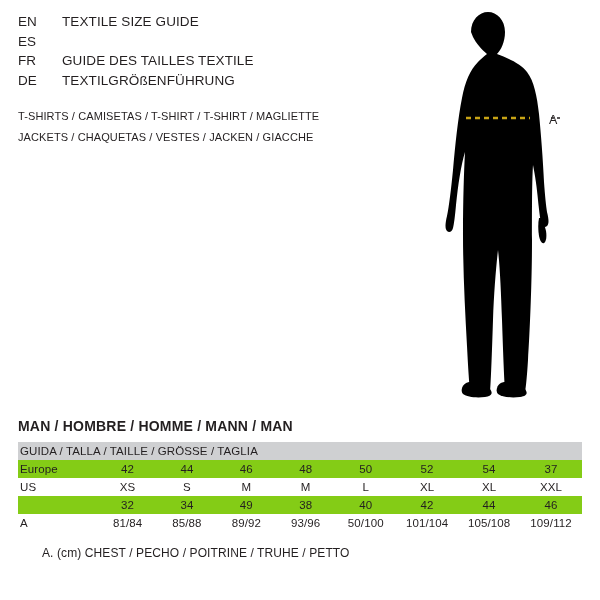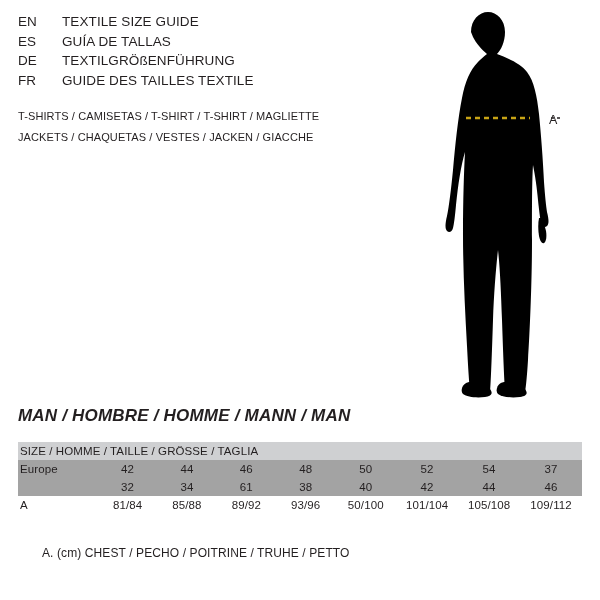--- a/index.html
+++ b/index.html
@@ -73,25 +73,24 @@
     top: 103px;
     font-size: 12.5px;
     color: #231f20;
     letter-spacing: 0.3px;
   }
 
   
   .man-heading {
     position: absolute;
     left: 18px;
-    top: 406px;
-    font-size: 17px;
+    top: 418px;
+    font-size: 14px;
     font-weight: bold;
     letter-spacing: 0.2px;
-    font-style: italic;
   }
 
   
   .size-table {
     position: absolute;
     left: 18px;
     top: 442px;
     width: 564px;
     border-collapse: collapse;
     font-size: 11.5px;
@@ -100,21 +99,21 @@
     padding: 0;
     height: 18px;
     vertical-align: middle;
     letter-spacing: 0.1px;
   }
   .size-table tr.head td {
     background: #cfd0d2;
     font-size: 11.5px;
   }
   .size-table tr.shade td {
-    background: #a3a3a3;
+    background: #84cc16;
     margin-top: 8px;
   }
   .size-table tr.plain td {
     background: #ffffff;
   }
   .col-label {
     width: 88px;
     padding-left: 2px !important;
   }
   .cell {
@@ -140,29 +139,28 @@
 
 <div class="page">
 
   <div class="lang-block">
     <div class="lang-row">
       <span class="lang-code">EN</span>
       <span class="lang-text">TEXTILE SIZE GUIDE</span>
     </div>
     <div class="lang-row">
       <span class="lang-code">ES</span>
-      <span class="lang-text">GUÍA DE TALLAS</span>
+    </div>
+    <div class="lang-row">
+      <span class="lang-code">FR</span>
+      <span class="lang-text">GUIDE DES TAILLES TEXTILE</span>
     </div>
     <div class="lang-row">
       <span class="lang-code">DE</span>
       <span class="lang-text">TEXTILGRÖßENFÜHRUNG</span>
-    </div>
-    <div class="lang-row">
-      <span class="lang-code">FR</span>
-      <span class="lang-text">GUIDE DES TAILLES TEXTILE</span>
     </div>
   </div>
 
   <div class="cat-block">
     <div class="cat-line">T-SHIRTS / CAMISETAS / T-SHIRT / T-SHIRT / MAGLIETTE</div>
     <div class="cat-line">JACKETS / CHAQUETAS / VESTES / JACKEN / GIACCHE</div>
   </div>
 
   <div class="figure-wrap">
     <svg width="185" height="400" viewBox="0 0 185 400">
@@ -226,38 +224,49 @@
       <line x1="143" y1="108" x2="152" y2="108" stroke="#231f20" stroke-width="1.5" stroke-dasharray="3,3"></line>
     </svg>
     <span class="label-a">A</span>
   </div>
 
   <div class="man-heading">MAN / HOMBRE / HOMME / MANN / MAN</div>
 
   <table class="size-table">
     <tbody>
       <tr class="head">
-        <td class="col-label" colspan="9">SIZE / HOMME / TAILLE / GRÖSSE / TAGLIA</td>
+        <td class="col-label" colspan="9">GUIDA / TALLA / TAILLE / GRÖSSE / TAGLIA</td>
       </tr>
       <tr class="shade">
         <td class="col-label">Europe</td>
         <td class="cell">42</td>
         <td class="cell">44</td>
         <td class="cell">46</td>
         <td class="cell">48</td>
         <td class="cell">50</td>
         <td class="cell">52</td>
         <td class="cell">54</td>
         <td class="cell">37</td>
       </tr>
+      <tr class="plain">
+        <td class="col-label">US</td>
+        <td class="cell">XS</td>
+        <td class="cell">S</td>
+        <td class="cell">M</td>
+        <td class="cell">M</td>
+        <td class="cell">L</td>
+        <td class="cell">XL</td>
+        <td class="cell">XL</td>
+        <td class="cell">XXL</td>
+      </tr>
       <tr class="shade">
         <td class="col-label"></td>
         <td class="cell">32</td>
         <td class="cell">34</td>
-        <td class="cell">61</td>
+        <td class="cell">49</td>
         <td class="cell">38</td>
         <td class="cell">40</td>
         <td class="cell">42</td>
         <td class="cell">44</td>
         <td class="cell">46</td>
       </tr>
       <tr class="plain">
         <td class="col-label">A</td>
         <td class="cell">81/84</td>
         <td class="cell">85/88</td>

